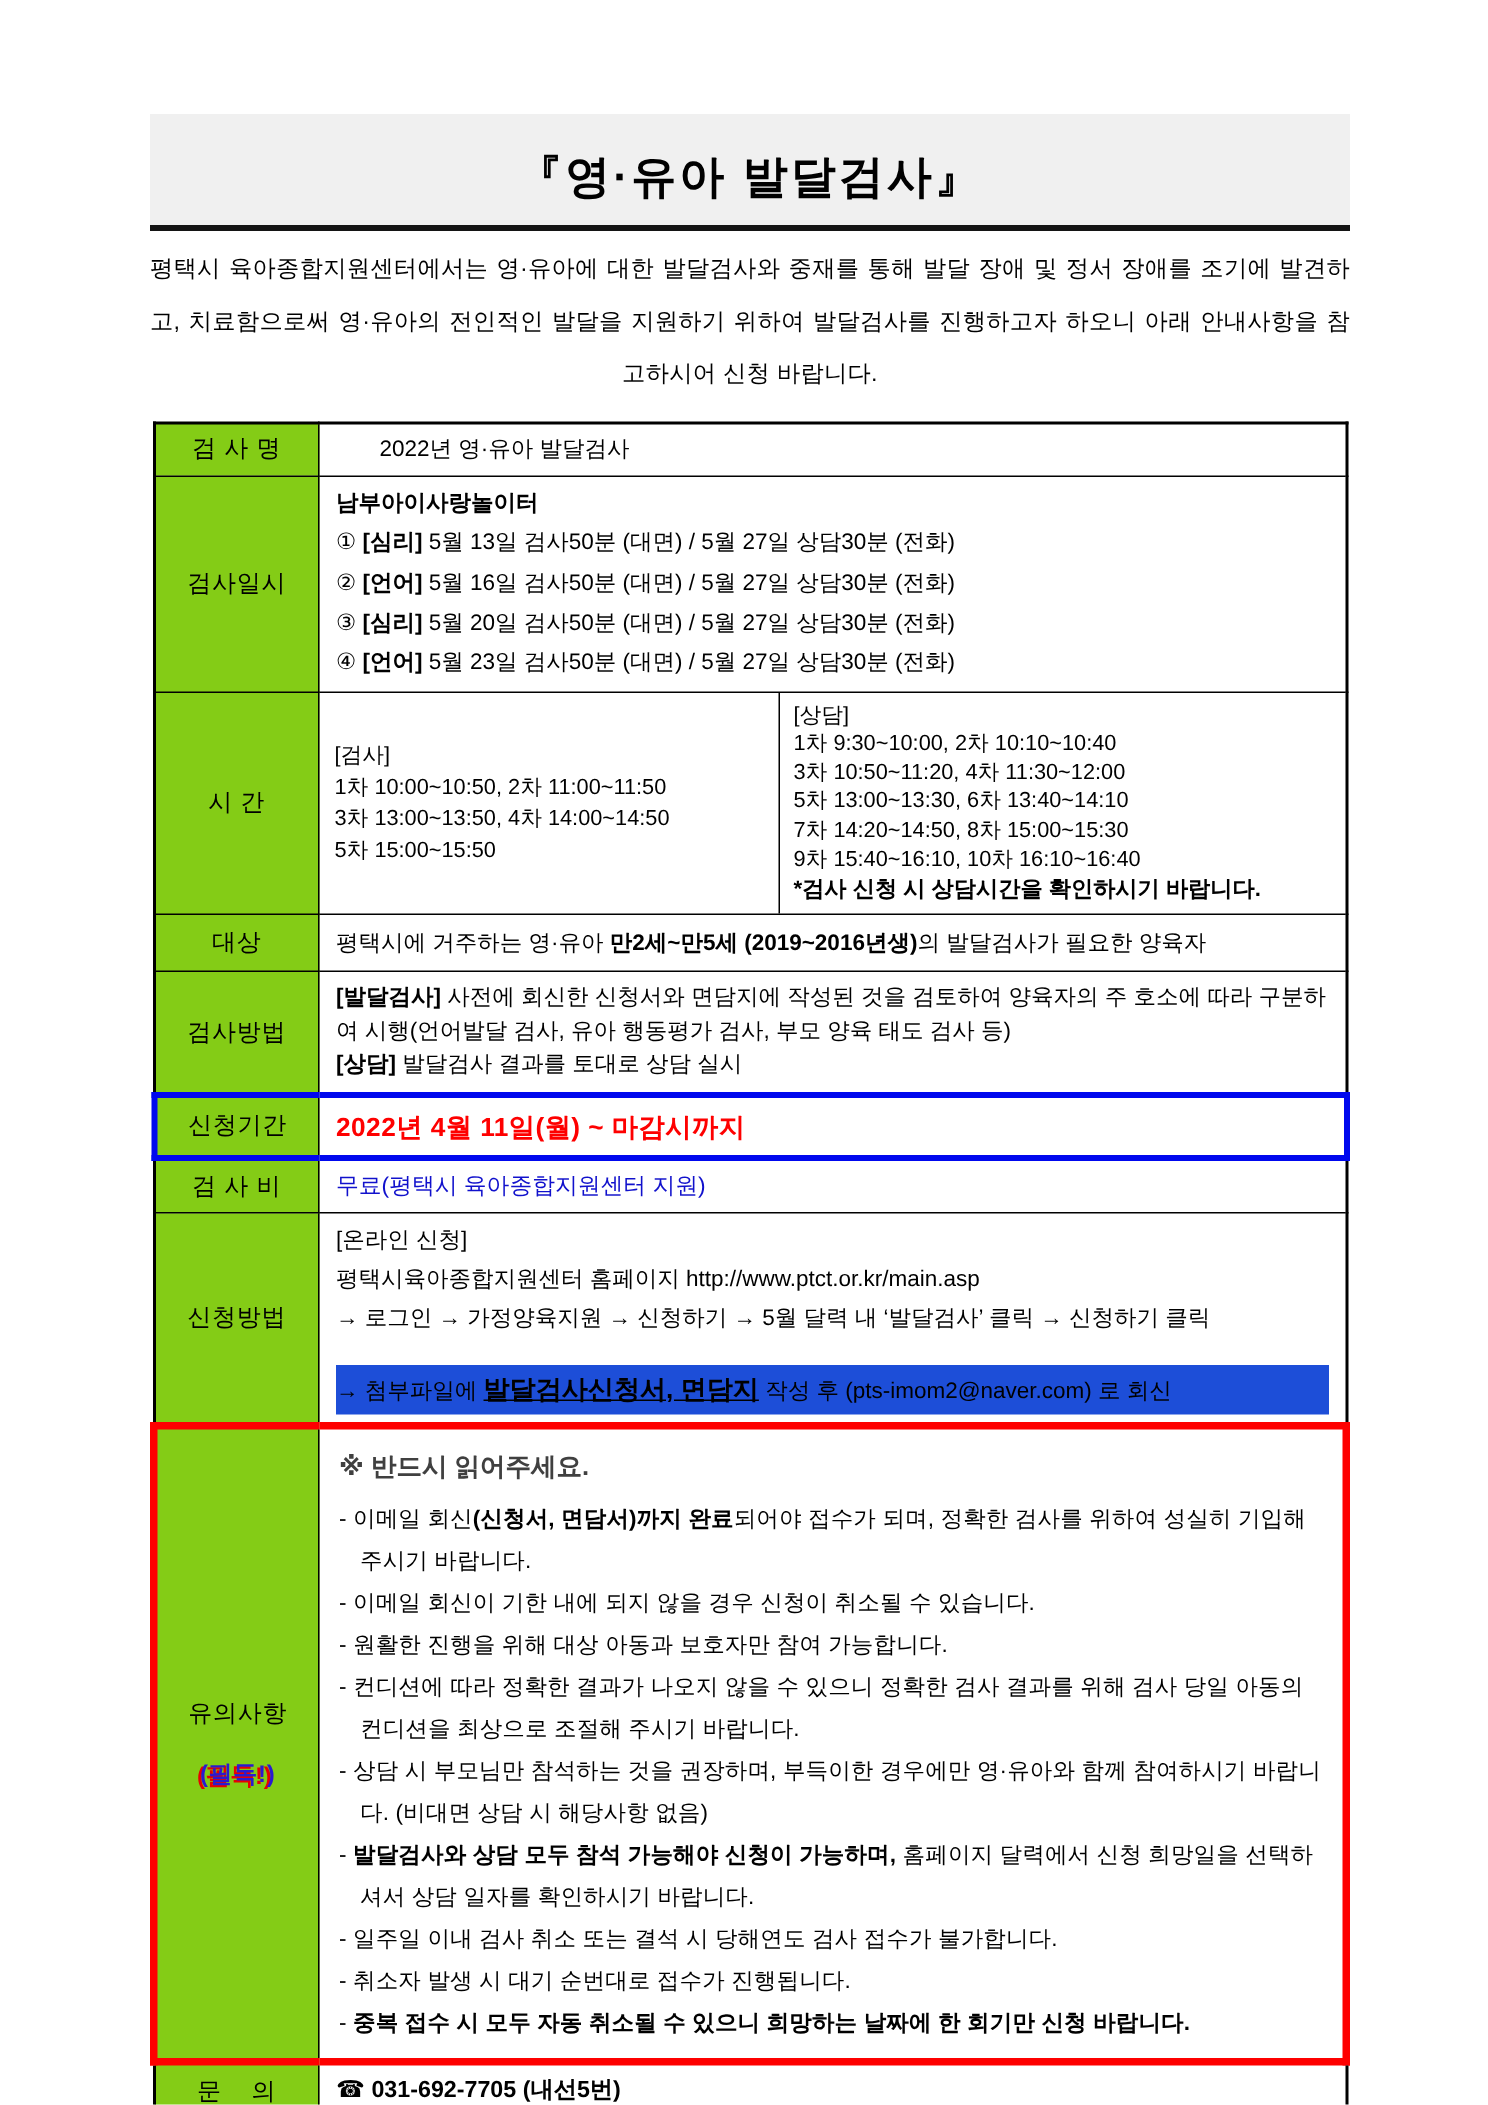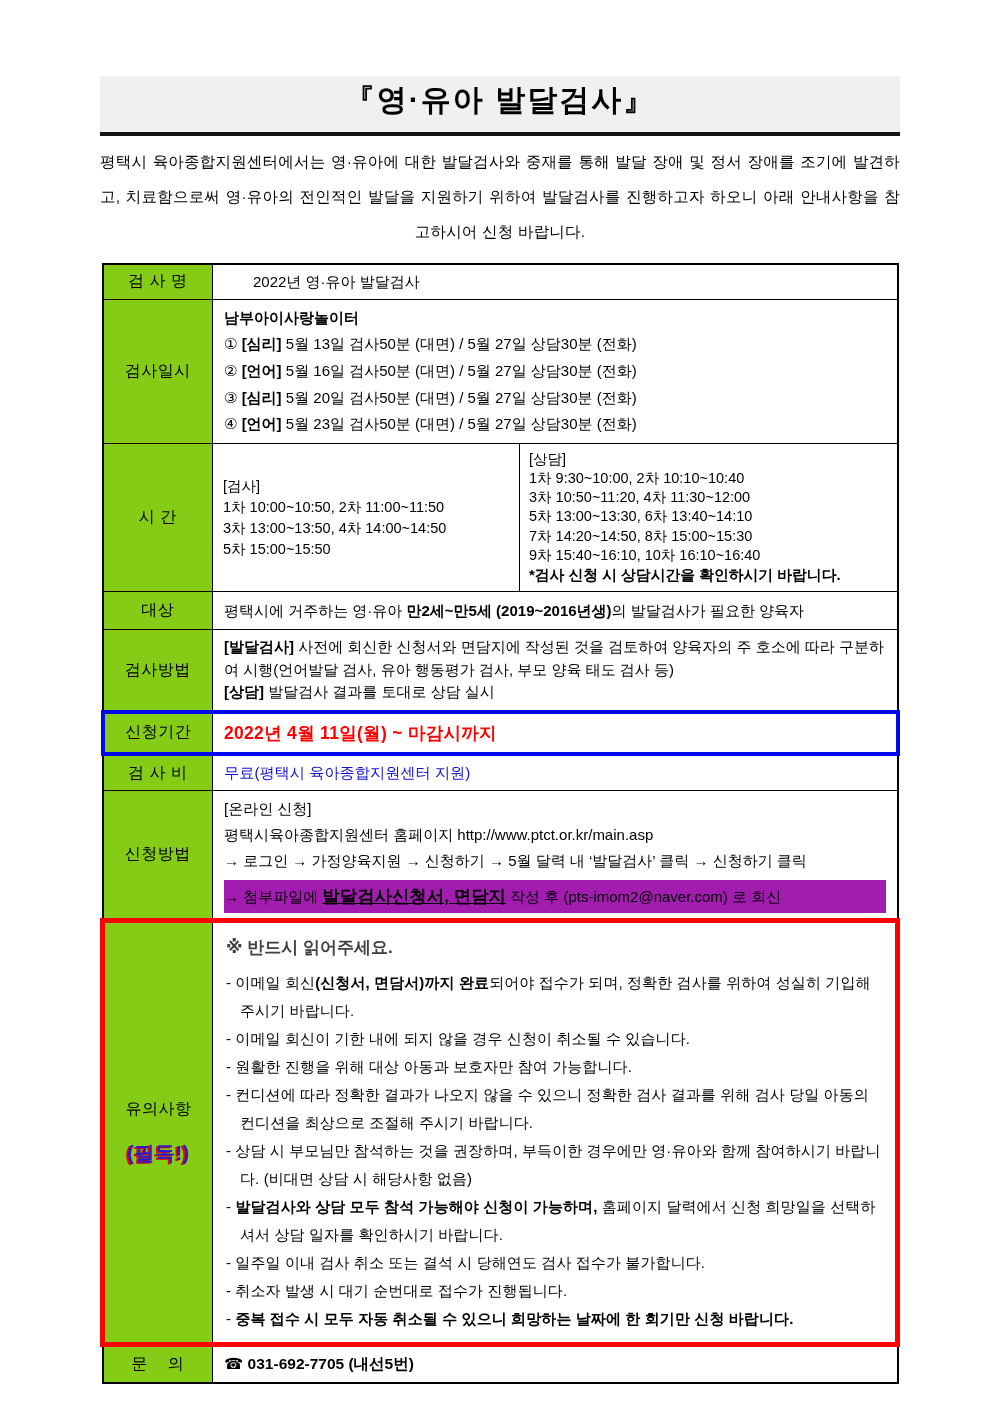--- a/index.html
+++ b/index.html
@@ -10,21 +10,21 @@
     color: #000; overflow: hidden;
   }
   .page { position: relative; width: 992px; height: 1403px; background: #fff; }
   .content { position: absolute; left: 100px; top: 76px; width: 800px; }
 
   
   .title-block {
     background: #f0f0f0;
     border-bottom: 4px solid #141414;
     text-align: center;
-    padding: 4px 0 11px;
+    padding: 22px 0 11px;
     font-size: 30px;
     font-weight: bold;
     letter-spacing: 2px;
   }
 
   
   .intro {
     margin: 9px 0 13px;
     font-size: 15.5px;
     line-height: 2.25;
@@ -67,29 +67,29 @@
 
   
   tr.row-period td { border-top: 4px solid #0008ee; border-bottom: 4px solid #0008ee; }
   tr.row-period td.label { border-left: 4px solid #0008ee; }
   tr.row-period td.val { border-right: 4px solid #0008ee; height: 36px; }
   .period-text { color: #fe0000; font-weight: bold; font-size: 17.5px; letter-spacing: 0.3px; }
 
   tr.row-fee td.val { height: 36px; color: #1111cc; font-size: 15.2px; }
 
   .apply .line { line-height: 1.72; }
-  .hl-line { background: #a21caf; padding: 2px 2px 2px 0; margin-top: 6px; }
+  .hl-line { background: #1d4ed8; padding: 2px 2px 2px 0; margin-top: 18px; }
 
   
   tr.row-notes td { border-top: 5px solid #fe0000; border-bottom: 5px solid #fe0000; }
   tr.row-notes td.label { border-left: 5px solid #fe0000; vertical-align: middle; }
   tr.row-notes td.val { border-right: 5px solid #fe0000; padding: 9px 13px; vertical-align: top; }
   .notes-label-wrap { display: flex; flex-direction: column; align-items: center; gap: 20px; }
   .notes-must {
-    color: #2a1ad0; font-weight: bold; font-size: 20px;
+    color: #2a1ad0; font-weight: bold; font-size: 16px;
     text-shadow: -2px 1px 0 #e80000;
     letter-spacing: 0.5px;
   }
   .notes-header { color: #404040; font-weight: bold; font-size: 17px; margin: 2px 0 7px; }
   .bullet { padding-left: 14px; text-indent: -14px; line-height: 1.87; letter-spacing: 0.1px; }
 
   .row-contact td.val { height: 34px; font-weight: bold; font-size: 15.5px; }
 </style>
 </head>
 <body>

